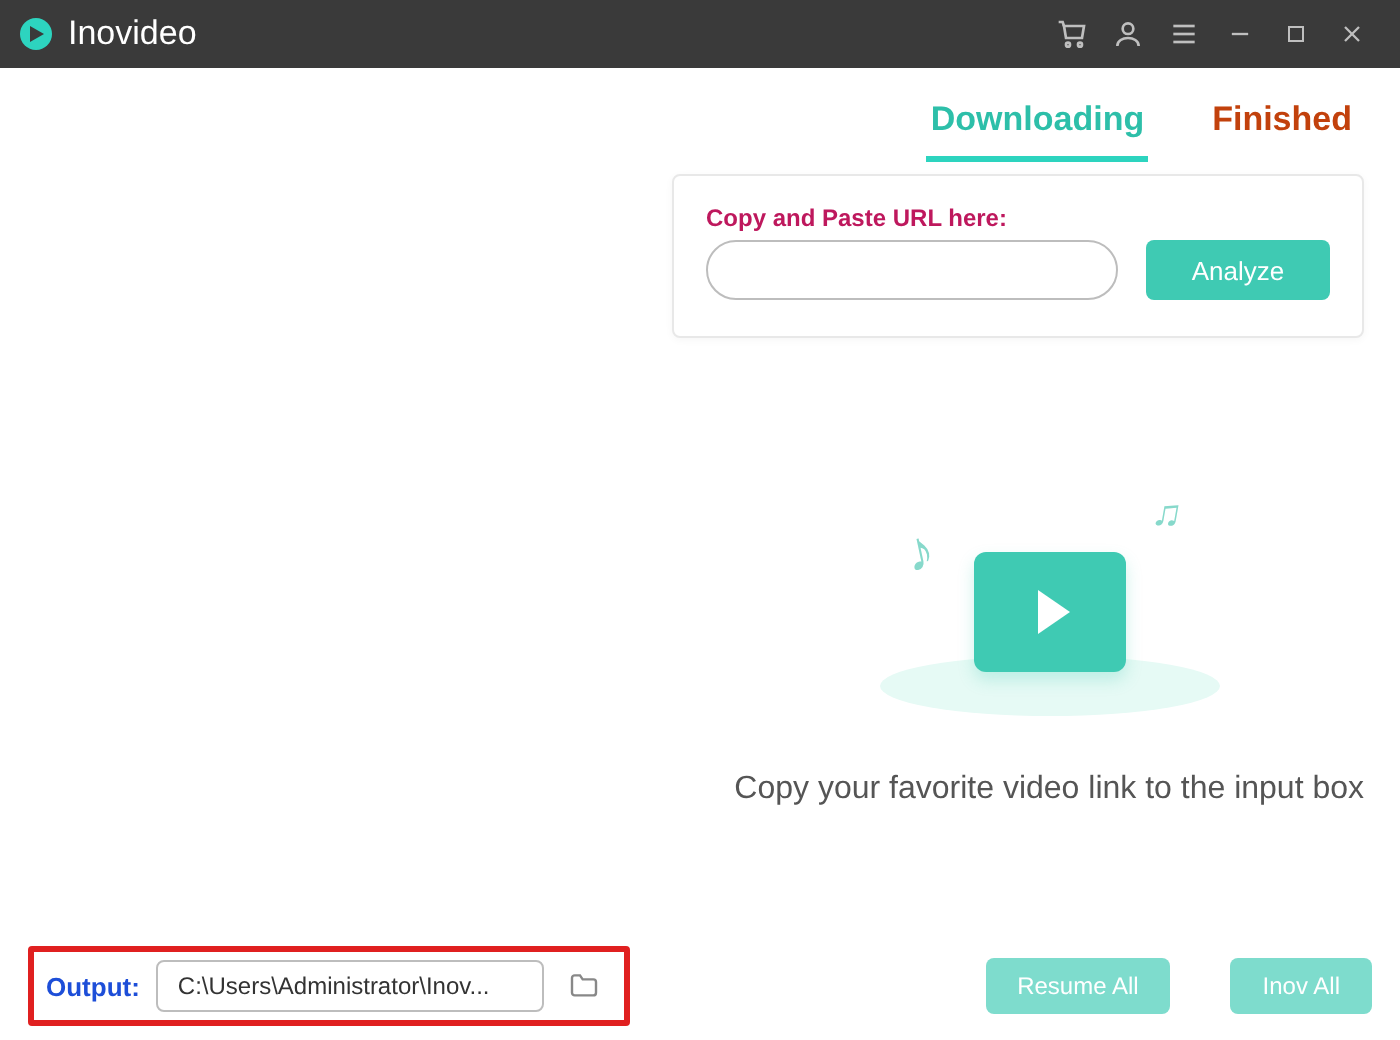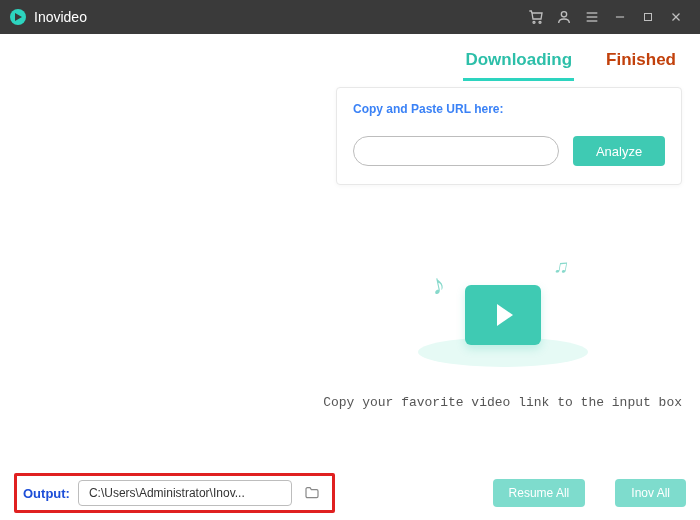--- a/index.html
+++ b/index.html
@@ -1,37 +1,37 @@
 <!DOCTYPE html>
 <html><head>
 <meta charset="utf-8">
 <style>
   * { box-sizing: border-box; margin: 0; padding: 0; font-family: "Segoe UI", Arial, sans-serif; }
   html, body { width: 700px; height: 520px; overflow: hidden; background: #fff; }
   .app { width: 700px; height: 520px; display: flex; flex-direction: column; }
   .titlebar {
     height: 34px; background: #3a3a3a; color: #fff;
     display: flex; align-items: center; padding: 0 10px;
-    font-size: 14px;
+    font-size: 17px;
   }
   .titlebar .logo { width: 16px; height: 16px; border-radius: 50%; background: #2dd4bf; display: inline-flex; align-items: center; justify-content: center; margin-right: 8px; }
   .titlebar .logo svg { display:block; }
   .titlebar .app-name { flex: 0 0 auto; font-weight: 500; }
   .titlebar .spacer { flex: 1; }
   .titlebar .ticon { width: 28px; height: 34px; display: flex; align-items: center; justify-content: center; cursor: pointer; color: #bfbfbf; }
   .main { flex: 1; display: flex; flex-direction: column; padding: 10px 18px 0 18px; align-items: flex-end; }
   .tabs { display: flex; gap: 30px; padding: 0 4px; border-bottom: 0; margin-bottom: 6px; }
   .tab { font-size: 17px; font-weight: 700; color: #c2410c; padding: 6px 2px 8px 2px; cursor: pointer; }
   .tab.active { color: #2dbfa9; border-bottom: 3px solid #2dd4bf; }
   .url-card {
     border: 1px solid #e8e8e8; border-radius: 4px; background: #fff;
     padding: 14px 16px 18px 16px;
     box-shadow: 0 1px 4px rgba(0,0,0,0.04);
   }
-  .url-label { font-size: 12px; font-weight: 700; color: #3b82f6; margin-bottom: 20px; }
+  .url-label { font-size: 12px; font-weight: 700; color: #be185d; margin-bottom: 4px; }
   .url-row { display: flex; gap: 14px; align-items: center; }
   .url-input {
     flex: 1; height: 30px; border: 1px solid #bdbdbd; border-radius: 15px;
     padding: 0 14px; font-size: 13px; outline: none;
   }
   .analyze-btn {
     width: 92px; height: 30px; background: #3fcab3; color: #fff;
     border: none; border-radius: 4px; font-size: 13px; font-weight: 500;
     cursor: pointer;
   }
@@ -48,31 +48,31 @@
     box-shadow: 0 4px 8px rgba(63,202,179,0.25);
   }
   .play-tri {
     width: 0; height: 0; border-left: 16px solid #fff;
     border-top: 11px solid transparent; border-bottom: 11px solid transparent;
     margin-left: 4px;
   }
   .note { position: absolute; color: #87d9cb; }
   .note1 { left: 28px; top: 28px; font-size: 28px; transform: rotate(-12deg); }
   .note2 { right: 34px; top: 14px; font-size: 20px; transform: rotate(10deg); }
-  .empty-text { font-size: 13px; color: #555; text-align: center; font-family: Liberation Mono, monospace; }
+  .empty-text { font-size: 16px; color: #555; text-align: center; }
   .bottombar {
     height: 54px; display: flex; align-items: center; padding: 0 14px; gap: 10px;
   }
   .output-wrap {
     display: flex; align-items: center; gap: 8px;
     border: 3px solid #e02020; padding: 4px 8px 4px 6px; border-radius: 2px;
   }
   .output-label { font-size: 13px; font-weight: 700; color: #1d4ed8; }
   .output-path {
-    width: 214px; height: 26px; border: 1px solid #bdbdbd; border-radius: 4px;
+    width: 194px; height: 26px; border: 1px solid #bdbdbd; border-radius: 4px;
     padding: 0 10px; font-size: 12px; color: #333; background: #fff; outline: none;
     overflow: hidden; text-overflow: ellipsis; white-space: nowrap;
   }
   .folder-btn {
     width: 24px; height: 22px; border: none; background: transparent;
     cursor: pointer; color: #888; display: flex; align-items: center; justify-content: center;
   }
   .bottom-spacer { flex: 1; }
   .pill-btn {
     height: 28px; padding: 0 16px; border: none; border-radius: 4px;

